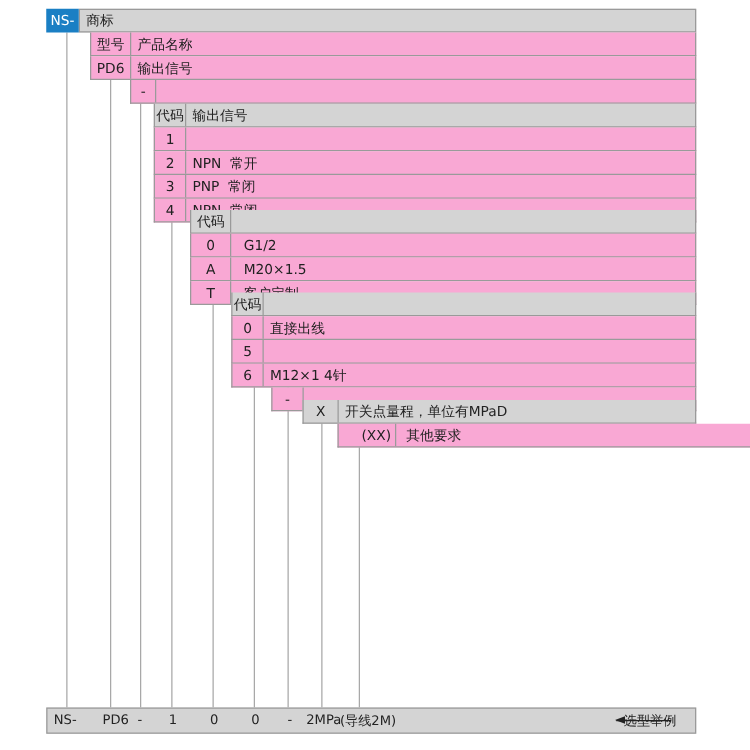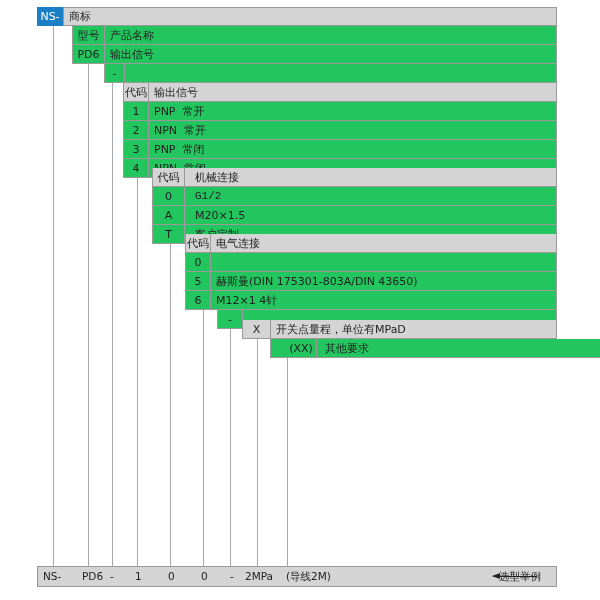--- a/index.html
+++ b/index.html
@@ -1,17 +1,17 @@
 <!DOCTYPE html>
 <html><head>
 <meta charset="utf-8">
 <style>
   html,body{margin:0;padding:0;background:#fff;}
   body{width:600px;height:600px;position:relative;overflow:hidden;font-family:"DejaVu Sans","Liberation Sans",sans-serif;font-size:11px;color:#222;}
-  .row{position:absolute;box-sizing:border-box;height:19px;border:1px solid #9a9a9a;border-top:none;display:flex;align-items:stretch;background:#22c55e;}
+  .row{position:absolute;box-sizing:border-box;height:19px;border:1px solid #9a9a9a;border-top:none;display:flex;align-items:stretch;background:#f9a8d4;}
   .row.first{border-top:1px solid #9a9a9a;}
   .row.gray{background:#d4d4d4;}
   .code{box-sizing:border-box;border-right:1px solid #9a9a9a;display:flex;align-items:center;justify-content:center;white-space:nowrap;}
   .desc{flex:1;display:flex;align-items:center;padding-left:5px;white-space:nowrap;}
   .vline{position:absolute;width:1px;background:#a8a8a8;}
   .ns{position:absolute;left:37px;top:7px;width:26px;height:19px;background:#1a7fc4;color:#fff;display:flex;align-items:center;justify-content:center;font-size:11px;}
   .bottom{position:absolute;left:37px;top:566px;width:520px;height:21px;background:#d4d4d4;border:1px solid #9a9a9a;box-sizing:border-box;}
   .bottom span{position:absolute;top:3px;white-space:nowrap;font-size:10.5px;}
   .arrow{position:absolute;left:455px;top:9px;width:44px;height:1px;background:#222;}
   .arrow::before{content:"";position:absolute;left:-1px;top:-3px;border-right:8px solid #222;border-top:3.5px solid transparent;border-bottom:3.5px solid transparent;}
@@ -47,62 +47,59 @@
   <div class="code" style="width:20px;">-</div>
   <div class="desc"></div>
 </div>
 
 <div class="row gray" style="left:123px;top:83px;width:434px;">
   <div class="code" style="width:25px;">代码</div>
   <div class="desc">输出信号</div>
 </div>
 <div class="row" style="left:123px;top:102px;width:434px;">
   <div class="code" style="width:25px;">1</div>
-  <div class="desc" style="white-space:pre;">PNP  常开</div>
 </div>
 <div class="row" style="left:123px;top:121px;width:434px;">
   <div class="code" style="width:25px;">2</div>
   <div class="desc" style="white-space:pre;text-align:center;">NPN  常开</div>
 </div>
 <div class="row" style="left:123px;top:140px;width:434px;">
   <div class="code" style="width:25px;">3</div>
   <div class="desc" style="white-space:pre;">PNP  常闭</div>
 </div>
 <div class="row" style="left:123px;top:159px;width:434px;">
   <div class="code" style="width:25px;">4</div>
   <div class="desc" style="white-space:pre;">NPN  常闭</div>
 </div>
 
 <div class="row gray" style="left:152px;top:168px;width:405px;">
   <div class="code" style="width:32px;">代码</div>
-  <div class="desc" style="padding-left:10px;">机械连接</div>
 </div>
 <div class="row" style="left:152px;top:187px;width:405px;">
   <div class="code" style="width:32px;">0</div>
-  <div class="desc" style="padding-left:10px;font-family:Liberation Mono, monospace;">G1/2</div>
+  <div class="desc" style="padding-left:10px;">G1/2</div>
 </div>
 <div class="row" style="left:152px;top:206px;width:405px;">
   <div class="code" style="width:32px;">A</div>
   <div class="desc" style="padding-left:10px;text-align:center;">M20×1.5</div>
 </div>
 <div class="row" style="left:152px;top:225px;width:405px;">
   <div class="code" style="width:32px;">T</div>
   <div class="desc" style="padding-left:10px;">客户定制</div>
 </div>
 
 <div class="row gray" style="left:185px;top:234px;width:372px;">
   <div class="code" style="width:25px;">代码</div>
-  <div class="desc">电气连接</div>
 </div>
 <div class="row" style="left:185px;top:253px;width:372px;">
   <div class="code" style="width:25px;">0</div>
+  <div class="desc">直接出线</div>
 </div>
 <div class="row" style="left:185px;top:272px;width:372px;">
   <div class="code" style="width:25px;">5</div>
-  <div class="desc">赫斯曼(DIN 175301-803A/DIN 43650)</div>
 </div>
 <div class="row" style="left:185px;top:291px;width:372px;">
   <div class="code" style="width:25px;">6</div>
   <div class="desc">M12×1 4针</div>
 </div>
 
 <div class="row" style="left:217px;top:310px;width:340px;">
   <div class="code" style="width:25px;">-</div>
   <div class="desc"></div>
 </div>
@@ -118,16 +115,16 @@
 
 <div class="bottom">
   <span style="left:5px;">NS-</span>
   <span style="left:44px;">PD6</span>
   <span style="left:72px;">-</span>
   <span style="left:97px;">1</span>
   <span style="left:130px;">0</span>
   <span style="left:163px;">0</span>
   <span style="left:192px;">-</span>
   <span style="left:207px;">2MPa</span>
-  <span style="left:248px;">(导线2M)</span>
+  <span style="left:234px;">(导线2M)</span>
   <div class="arrow"></div>
   <span style="left:461px;">选型举例</span>
 </div>
 
 </body></html>

